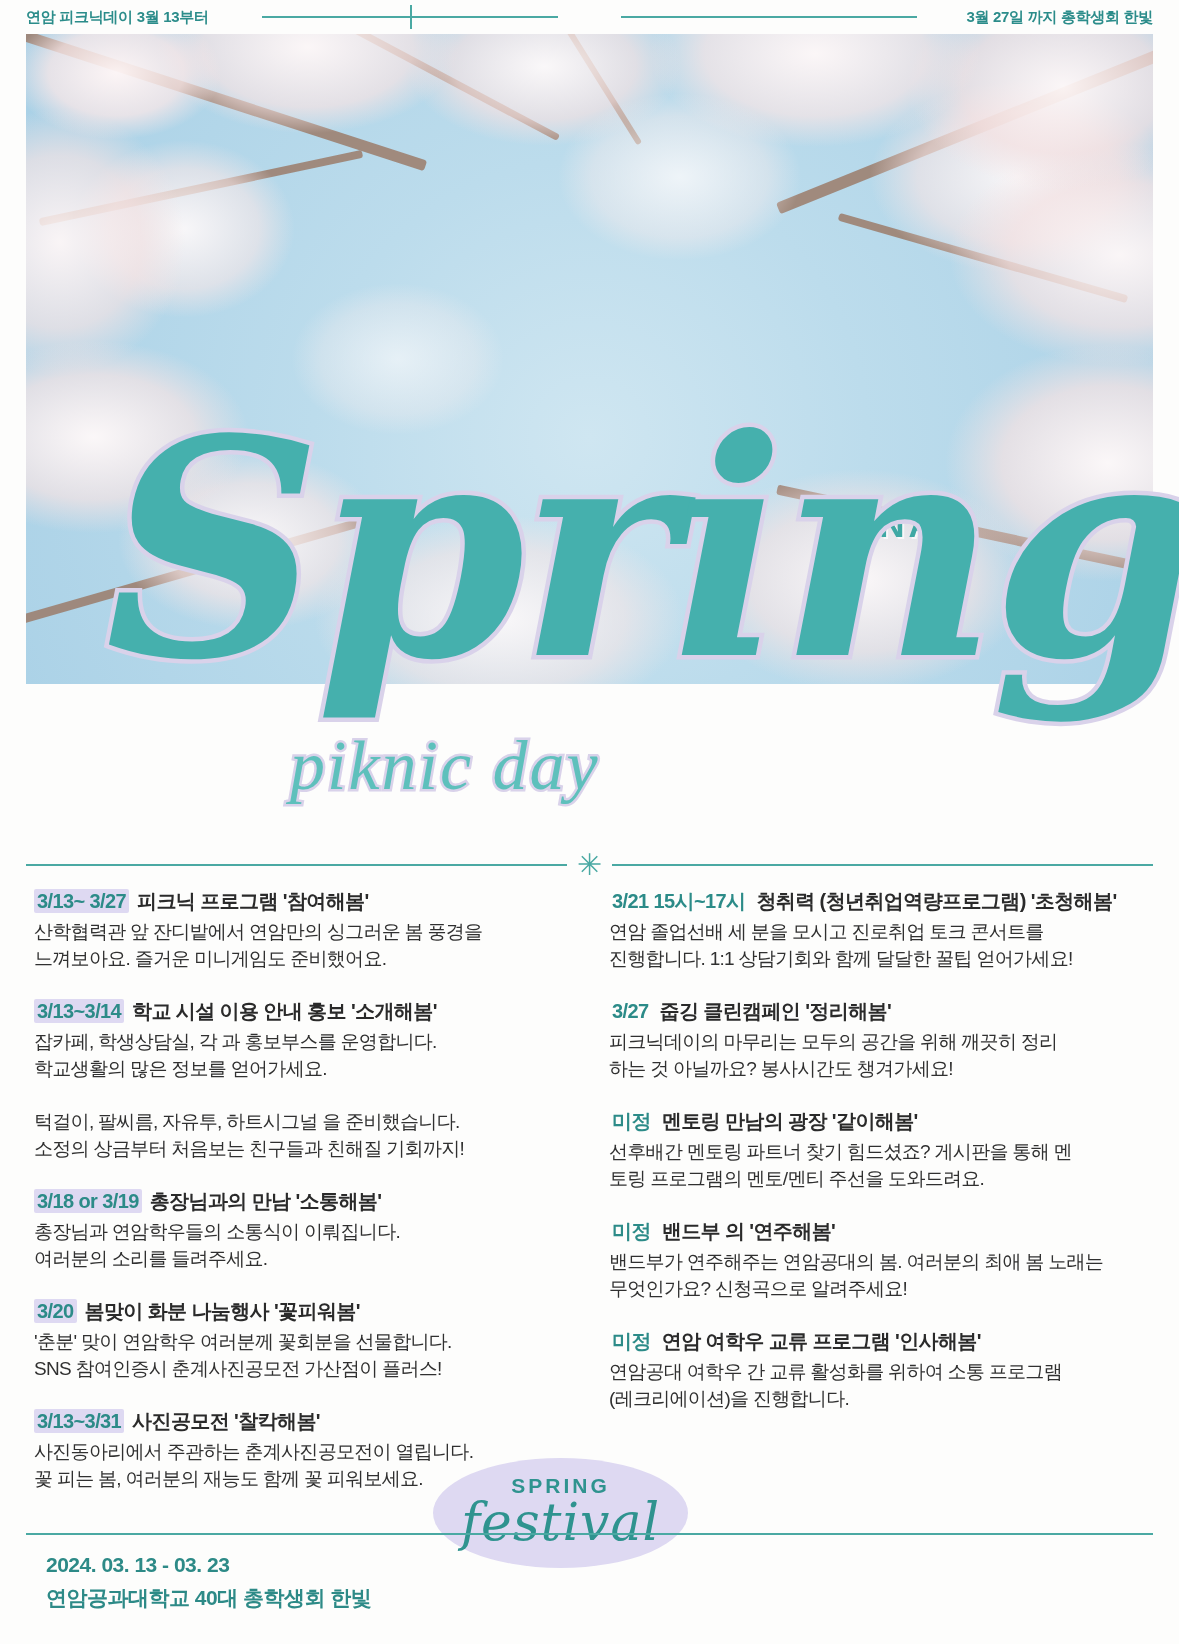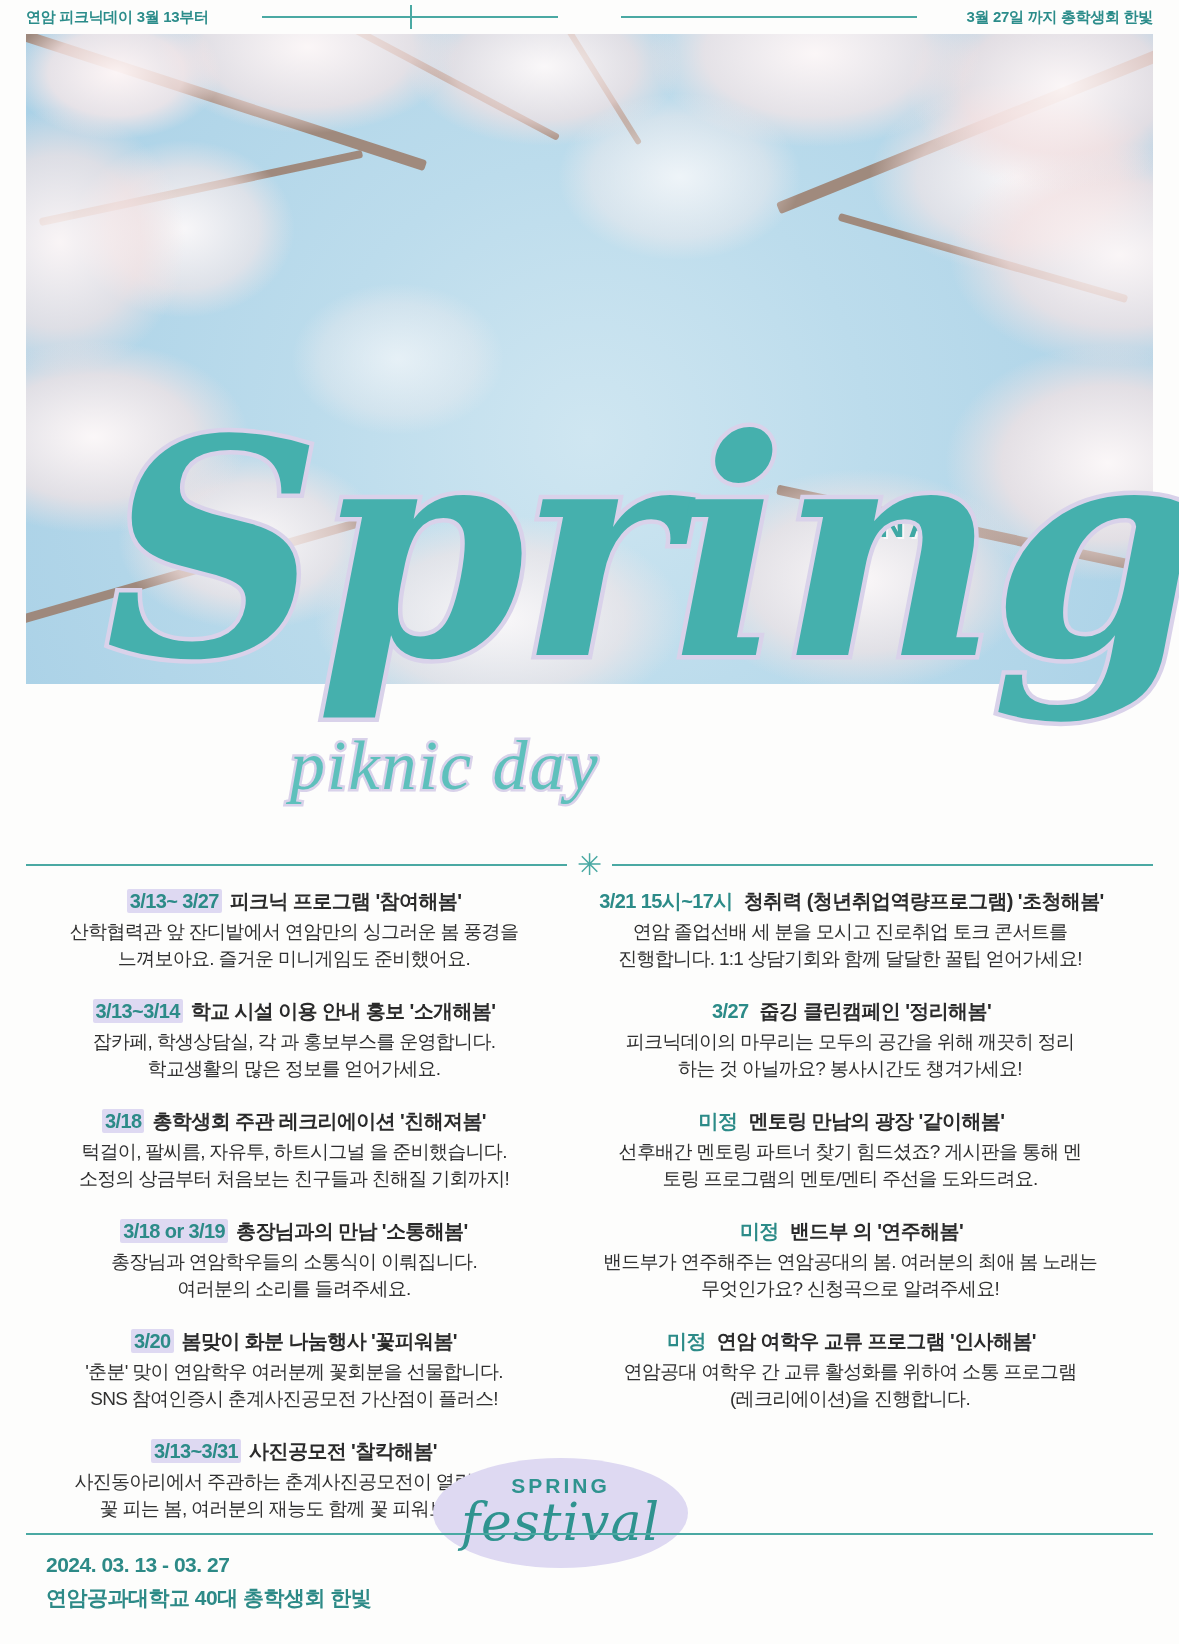--- a/index.html
+++ b/index.html
@@ -170,22 +170,21 @@
     line-height: 20px;
     margin: 0 10px;
   }
 
   
   .columns {
     position: absolute;
     top: 888px; left: 34px;
     width: 1115px;
     display: flex;
-    gap: 36px;
-    text-align: center;
+    gap: 55px;
   }
   .col { width: 520px; }
   .item { margin-bottom: 26px; }
   .item-title {
     font-size: 20px;
     font-weight: bold;
     color: #2a2a2a;
     letter-spacing: -0.6px;
     margin-bottom: 4px;
     line-height: 26px;
@@ -300,21 +299,20 @@
           <div class="item-title"><span class="date">3/13~ 3/27</span><span> 피크닉 프로그램 '참여해봄'</span></div>
           <div class="item-body">산학협력관 앞 잔디밭에서 연암만의 싱그러운 봄 풍경을
 느껴보아요. 즐거운 미니게임도 준비했어요.</div>
         </div>
         <div class="item">
           <div class="item-title"><span class="date">3/13~3/14</span><span> 학교 시설 이용 안내 홍보 '소개해봄'</span></div>
           <div class="item-body">잡카페, 학생상담실, 각 과 홍보부스를 운영합니다.
 학교생활의 많은 정보를 얻어가세요.</div>
         </div>
         <div class="item">
-          <div class="item-title"><span class="date">3/18</span><span> 총학생회 주관 레크리에이션 '친해져봄'</span></div>
           <div class="item-body">턱걸이, 팔씨름, 자유투, 하트시그널 을 준비했습니다.
 소정의 상금부터 처음보는 친구들과 친해질 기회까지!</div>
         </div>
         <div class="item">
           <div class="item-title"><span class="date">3/18 or 3/19</span><span> 총장님과의 만남 '소통해봄'</span></div>
           <div class="item-body">총장님과 연암학우들의 소통식이 이뤄집니다.
 여러분의 소리를 들려주세요.</div>
         </div>
         <div class="item">
           <div class="item-title"><span class="date">3/20</span><span> 봄맞이 화분 나눔행사 '꽃피워봄'</span></div>
@@ -355,16 +353,16 @@
         </div>
       </div>
   </div>
 
   <div class="badge">
     <div class="spring-lbl">SPRING</div>
     <div class="festival-lbl">festival</div>
   </div>
 
   <div class="footer-rule"></div>
-  <div class="footer-text">2024. 03. 13 - 03. 27
+  <div class="footer-text">2024. 03. 13 - 03. 23
 연암공과대학교 40대 총학생회 한빛</div>
 
 </div>
 
 </body></html>

